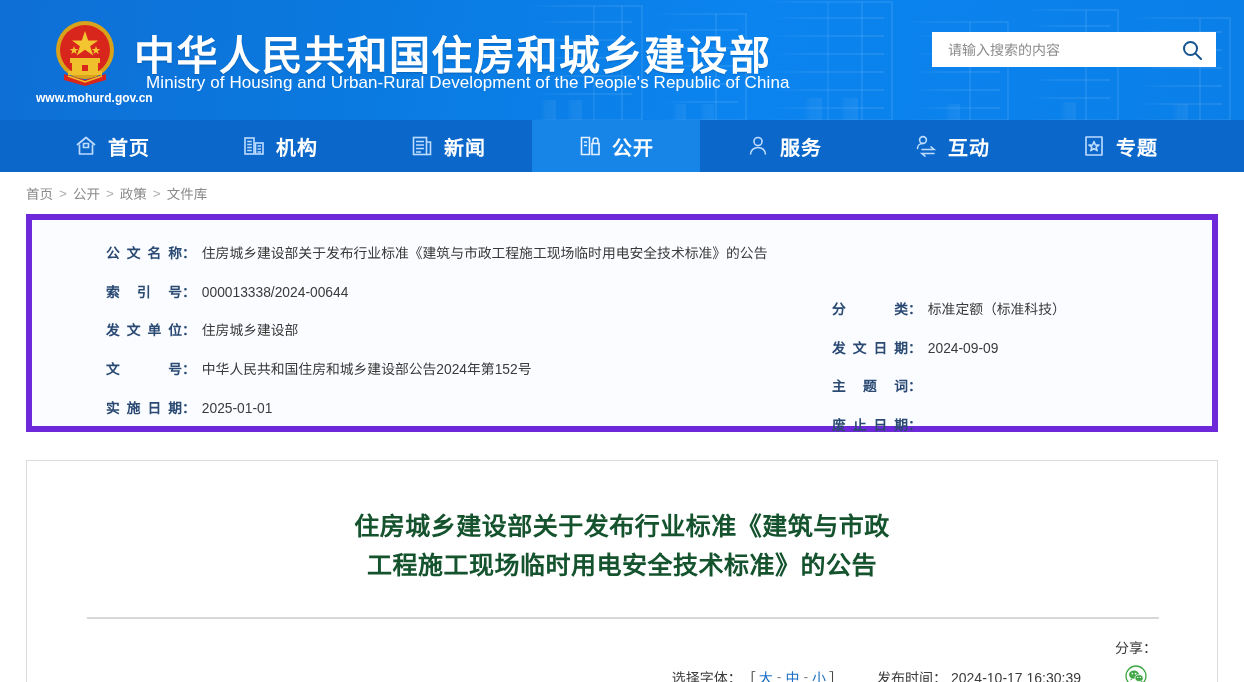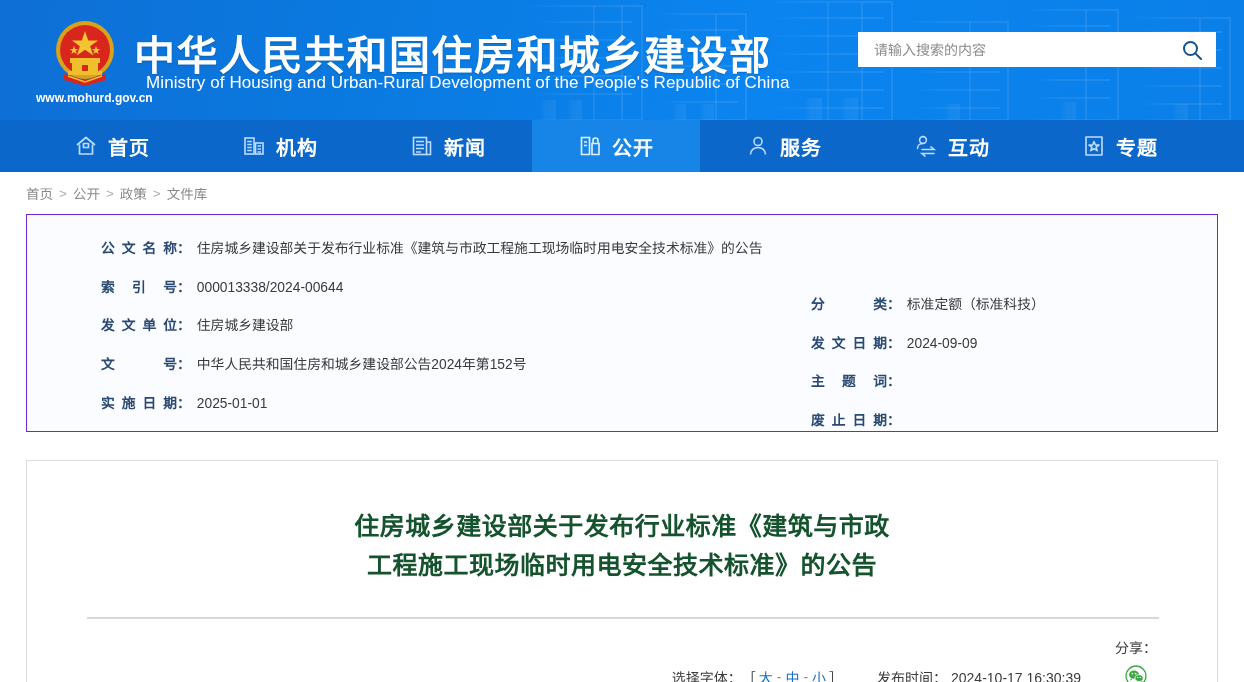--- a/index.html
+++ b/index.html
@@ -66,21 +66,21 @@
     font-size: 12px;
     font-weight: bold;
     color: #ffffff;
     white-space: nowrap;
     text-align: right;
   }
 
   .search-box {
     position: absolute;
     right: 28px; top: 32px;
-    width: 358px; height: 35px;
+    width: 284px; height: 35px;
     background: #ffffff;
     display: flex;
     align-items: center;
   }
   .search-input {
     flex: 1;
     border: none;
     outline: none;
     background: transparent;
     height: 100%;
@@ -140,25 +140,25 @@
   .crumb-sep { margin: 0 6px; color: #b0b0b0; }
 
   
   .wrap { width: 1244px; padding: 0 26px; background: #ffffff; }
 
   .info-card {
     position: relative;
     width: 1192px;
     height: 218px;
     background: #fafcff;
-    border: 1px solid #6d28d9;
+    border: 6px solid #6d28d9;
     padding: 26px 0 0 0;
   }
   .info-col-left  { position: absolute; left: 74px;  top: 24px; width: 760px; }
-  .info-col-right { position: absolute; left: 784px; top: 80px; width: 370px; }
+  .info-col-right { position: absolute; left: 800px; top: 80px; width: 370px; }
 
   .info-row {
     display: flex;
     align-items: baseline;
     margin-bottom: 18px;
     font-size: 13.8px;
     line-height: 1.5;
   }
   .info-label {
     flex: 0 0 auto;

